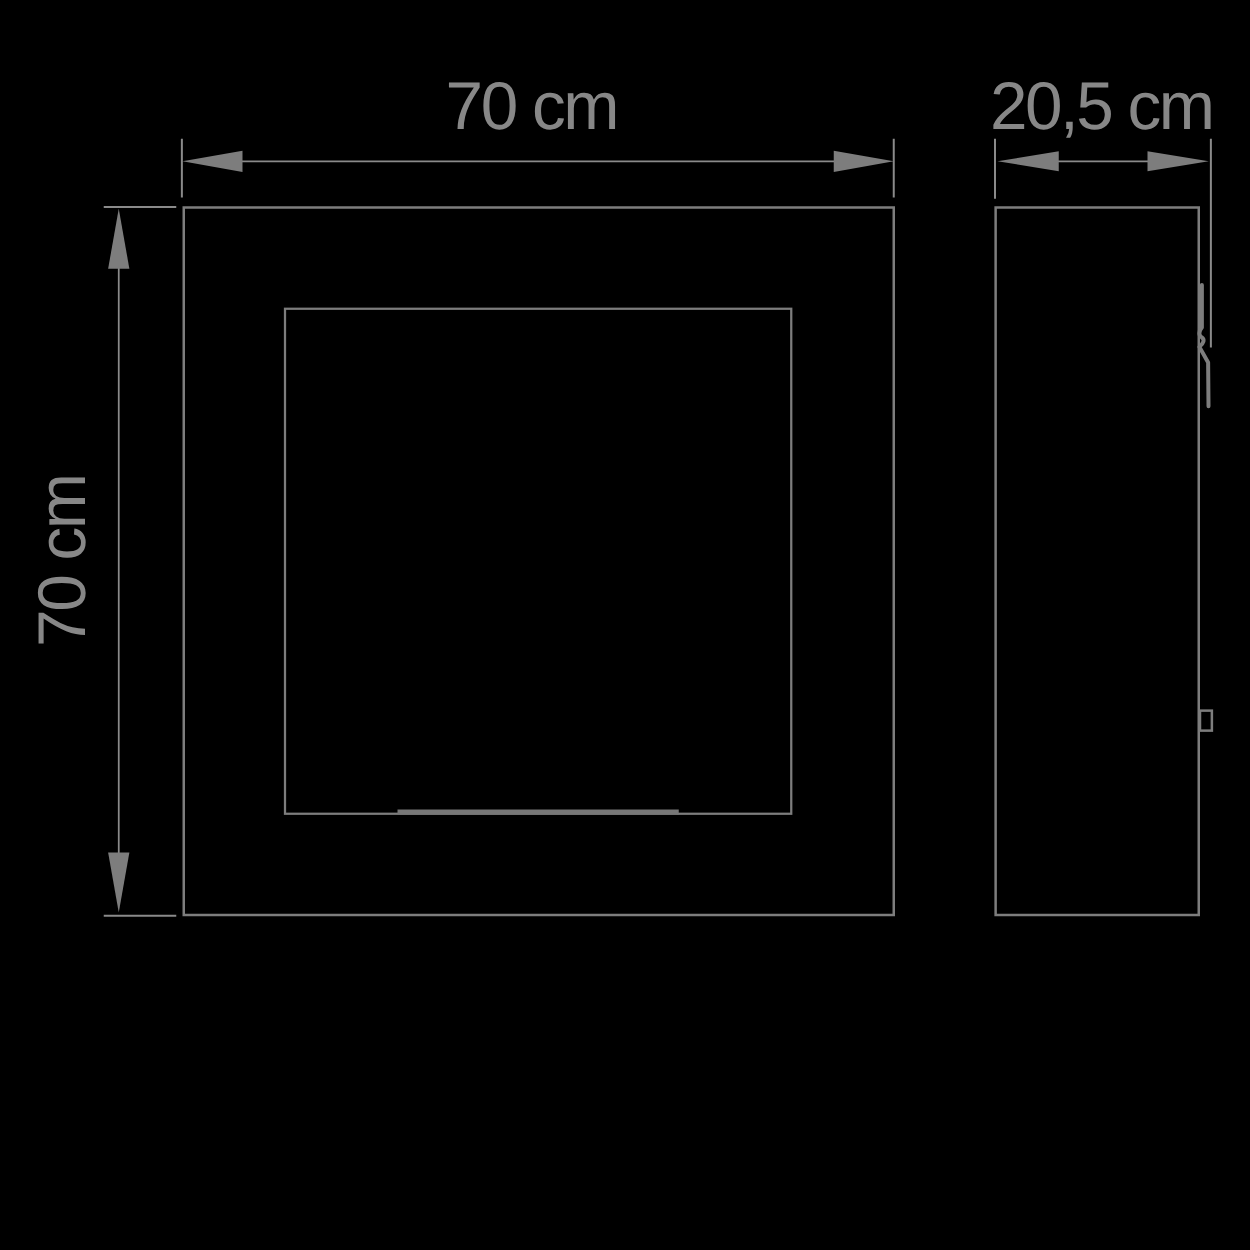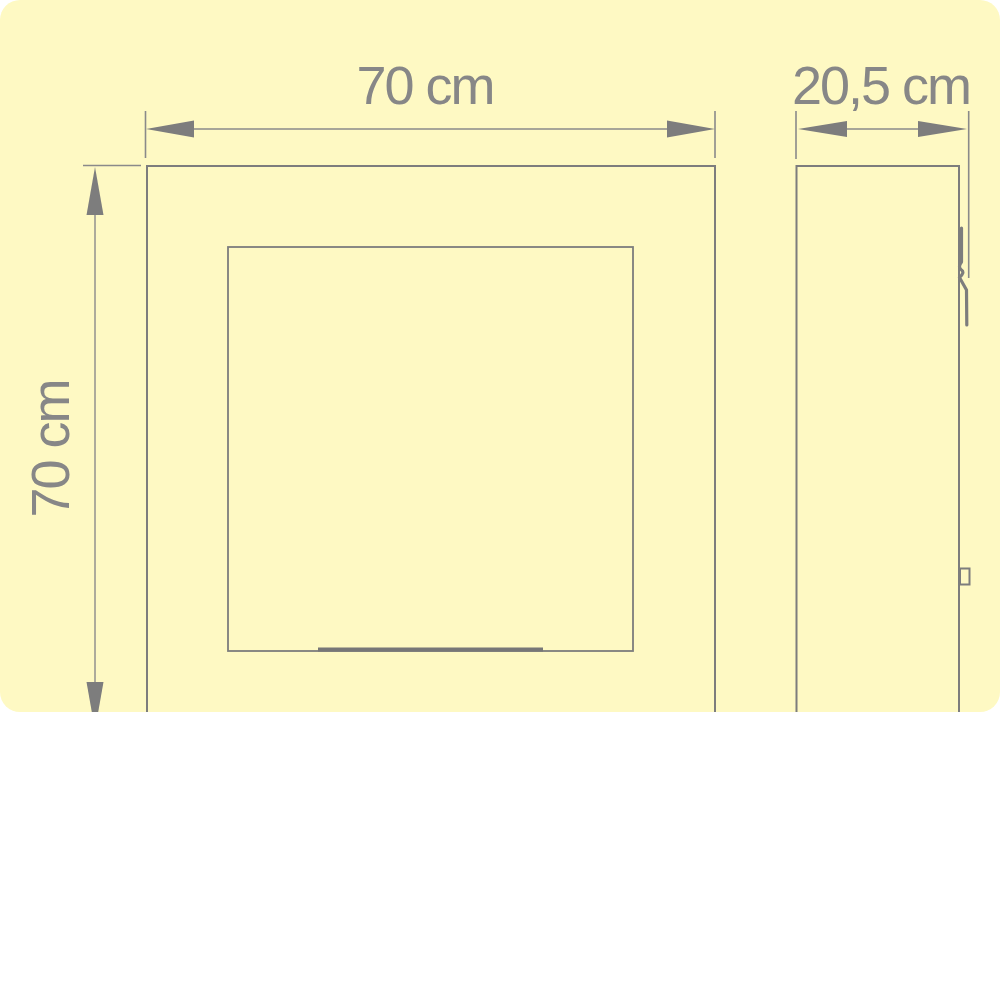--- a/index.html
+++ b/index.html
@@ -6,24 +6,23 @@
     margin: 0;
     padding: 0;
     background: #ffffff;
     width: 1000px;
     height: 1000px;
     font-family: "Liberation Sans", "DejaVu Sans", sans-serif;
   }
   #stage {
     position: relative;
     width: 1000px;
-    height: 712px;
-    background: #fef9c3;
+    height: 1000px;
+    background: #000000;
     overflow: hidden;
-    border-radius: 20px;
   }
   #drawing-svg {
     position: absolute;
     left: 0;
     top: 0;
     width: 1000px;
     height: 1000px;
   }
   .dim-label {
     position: absolute;

